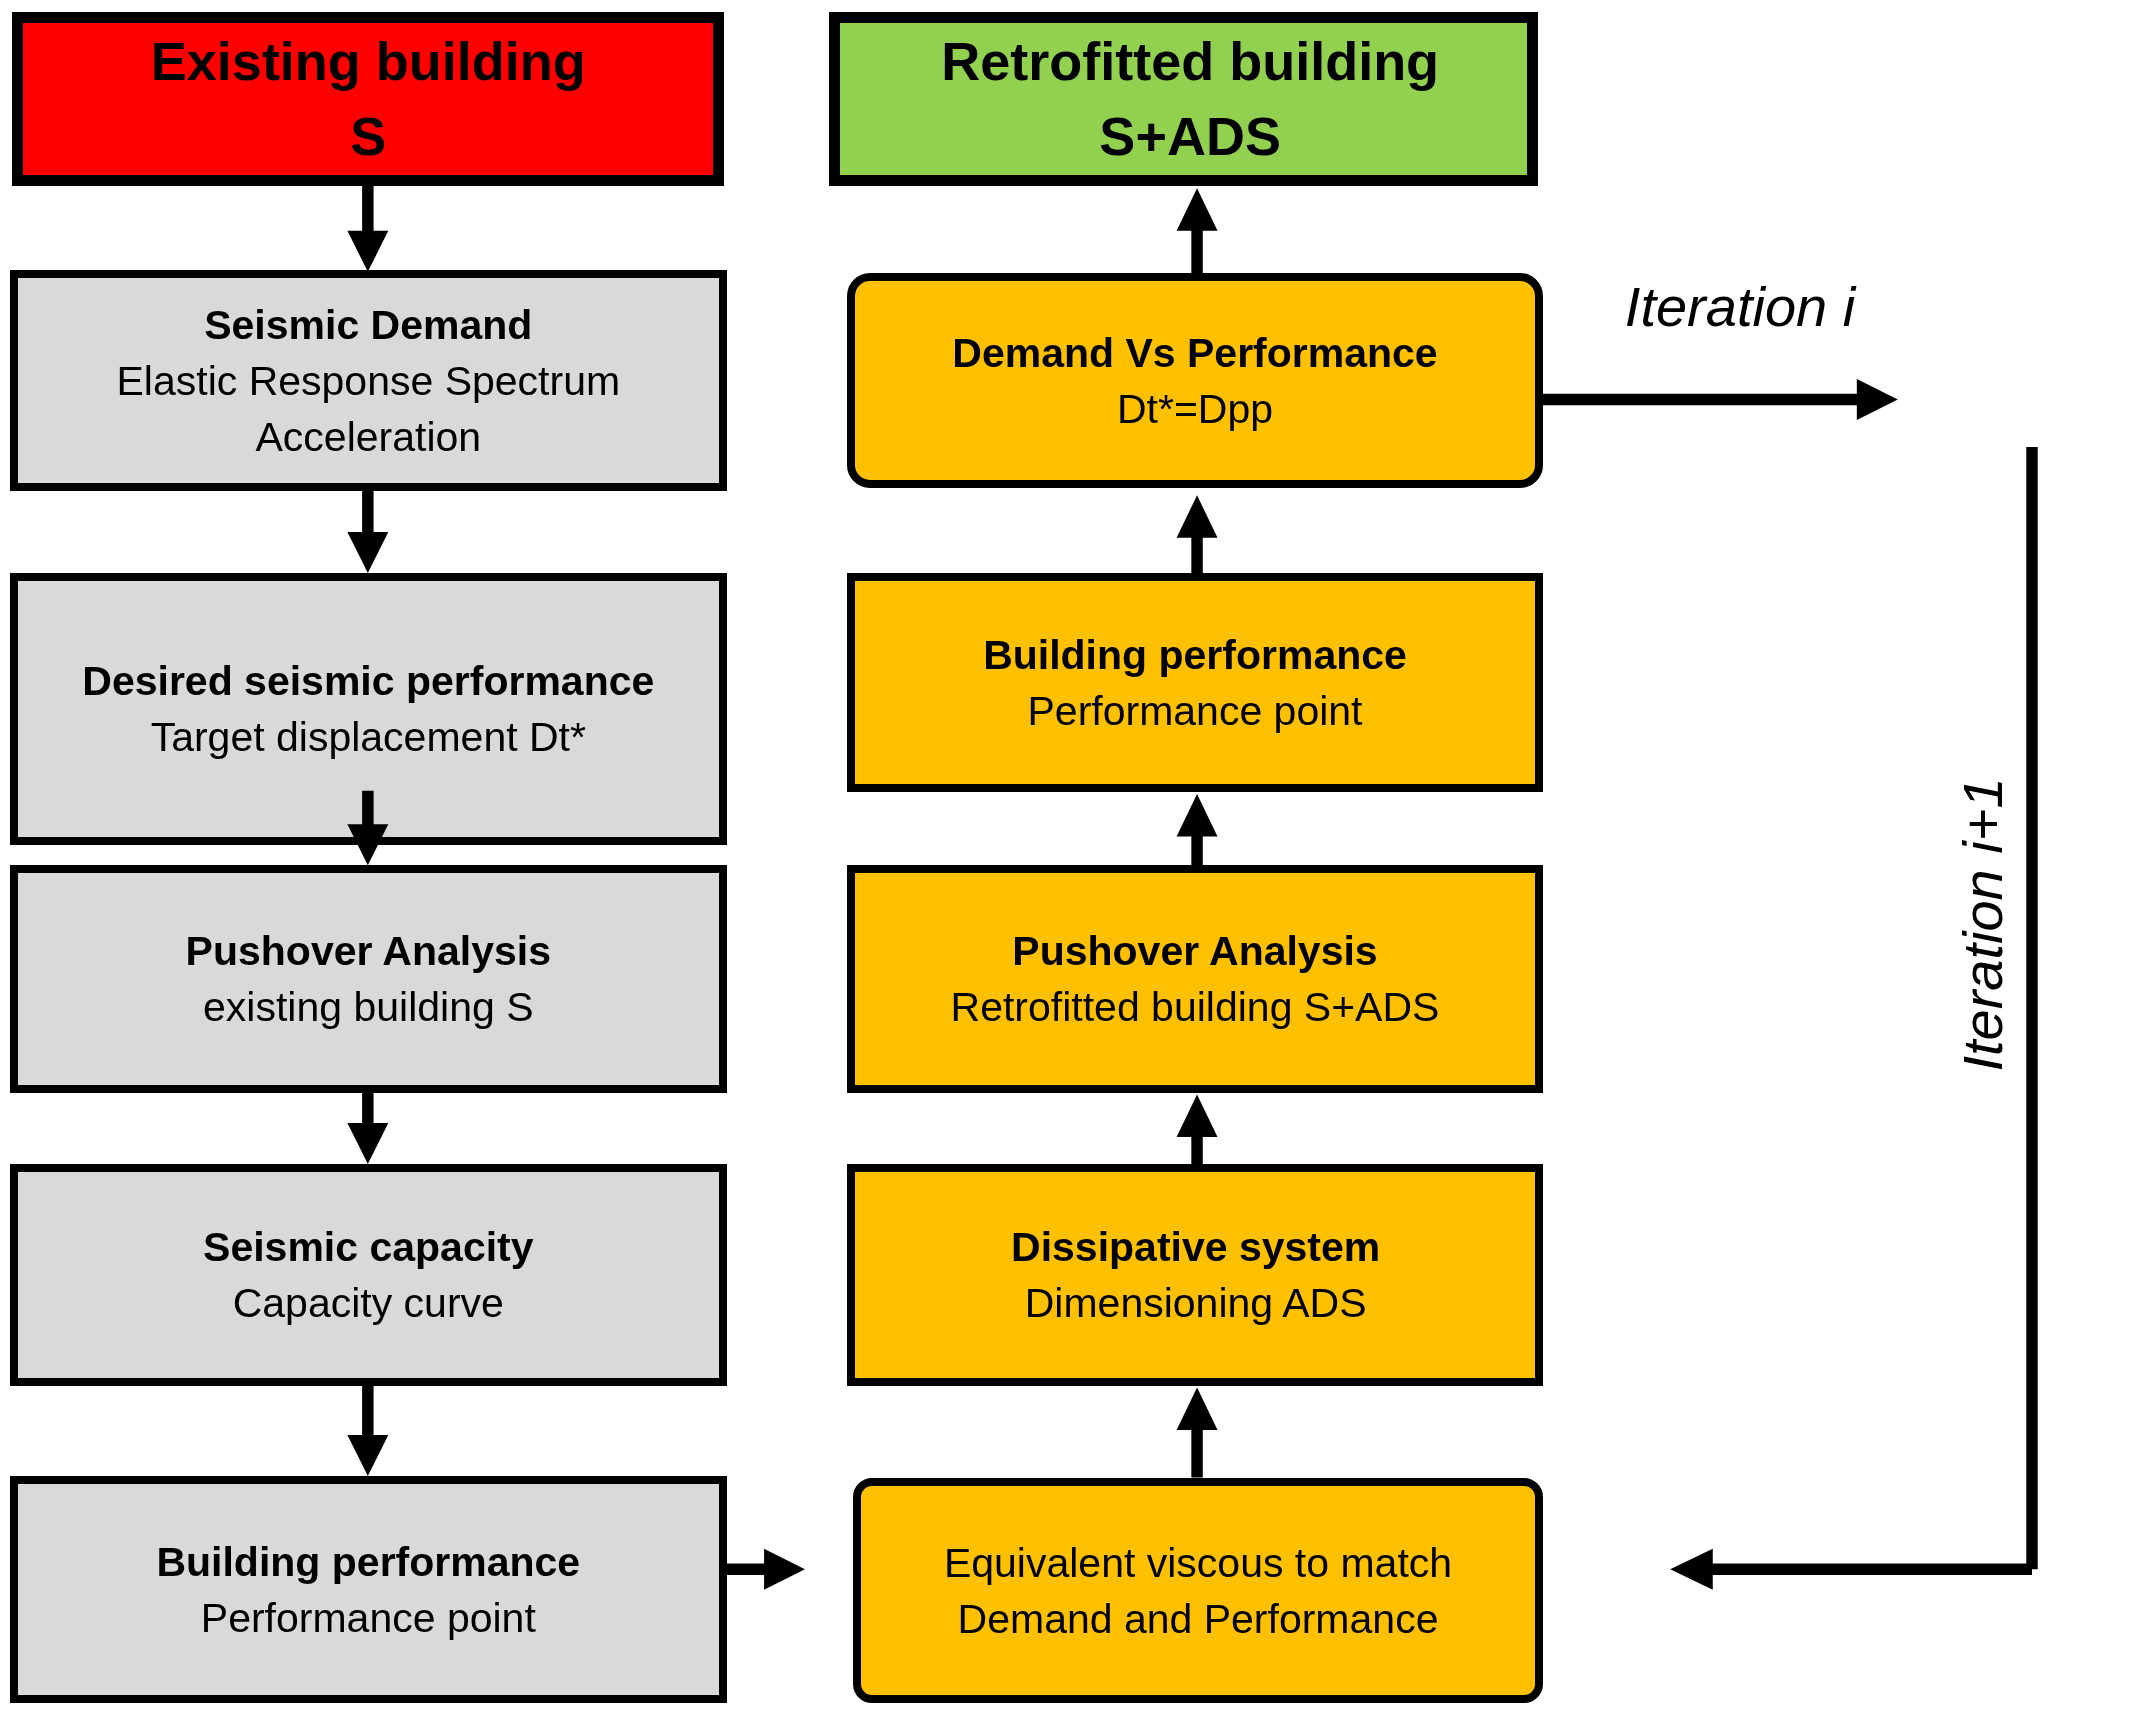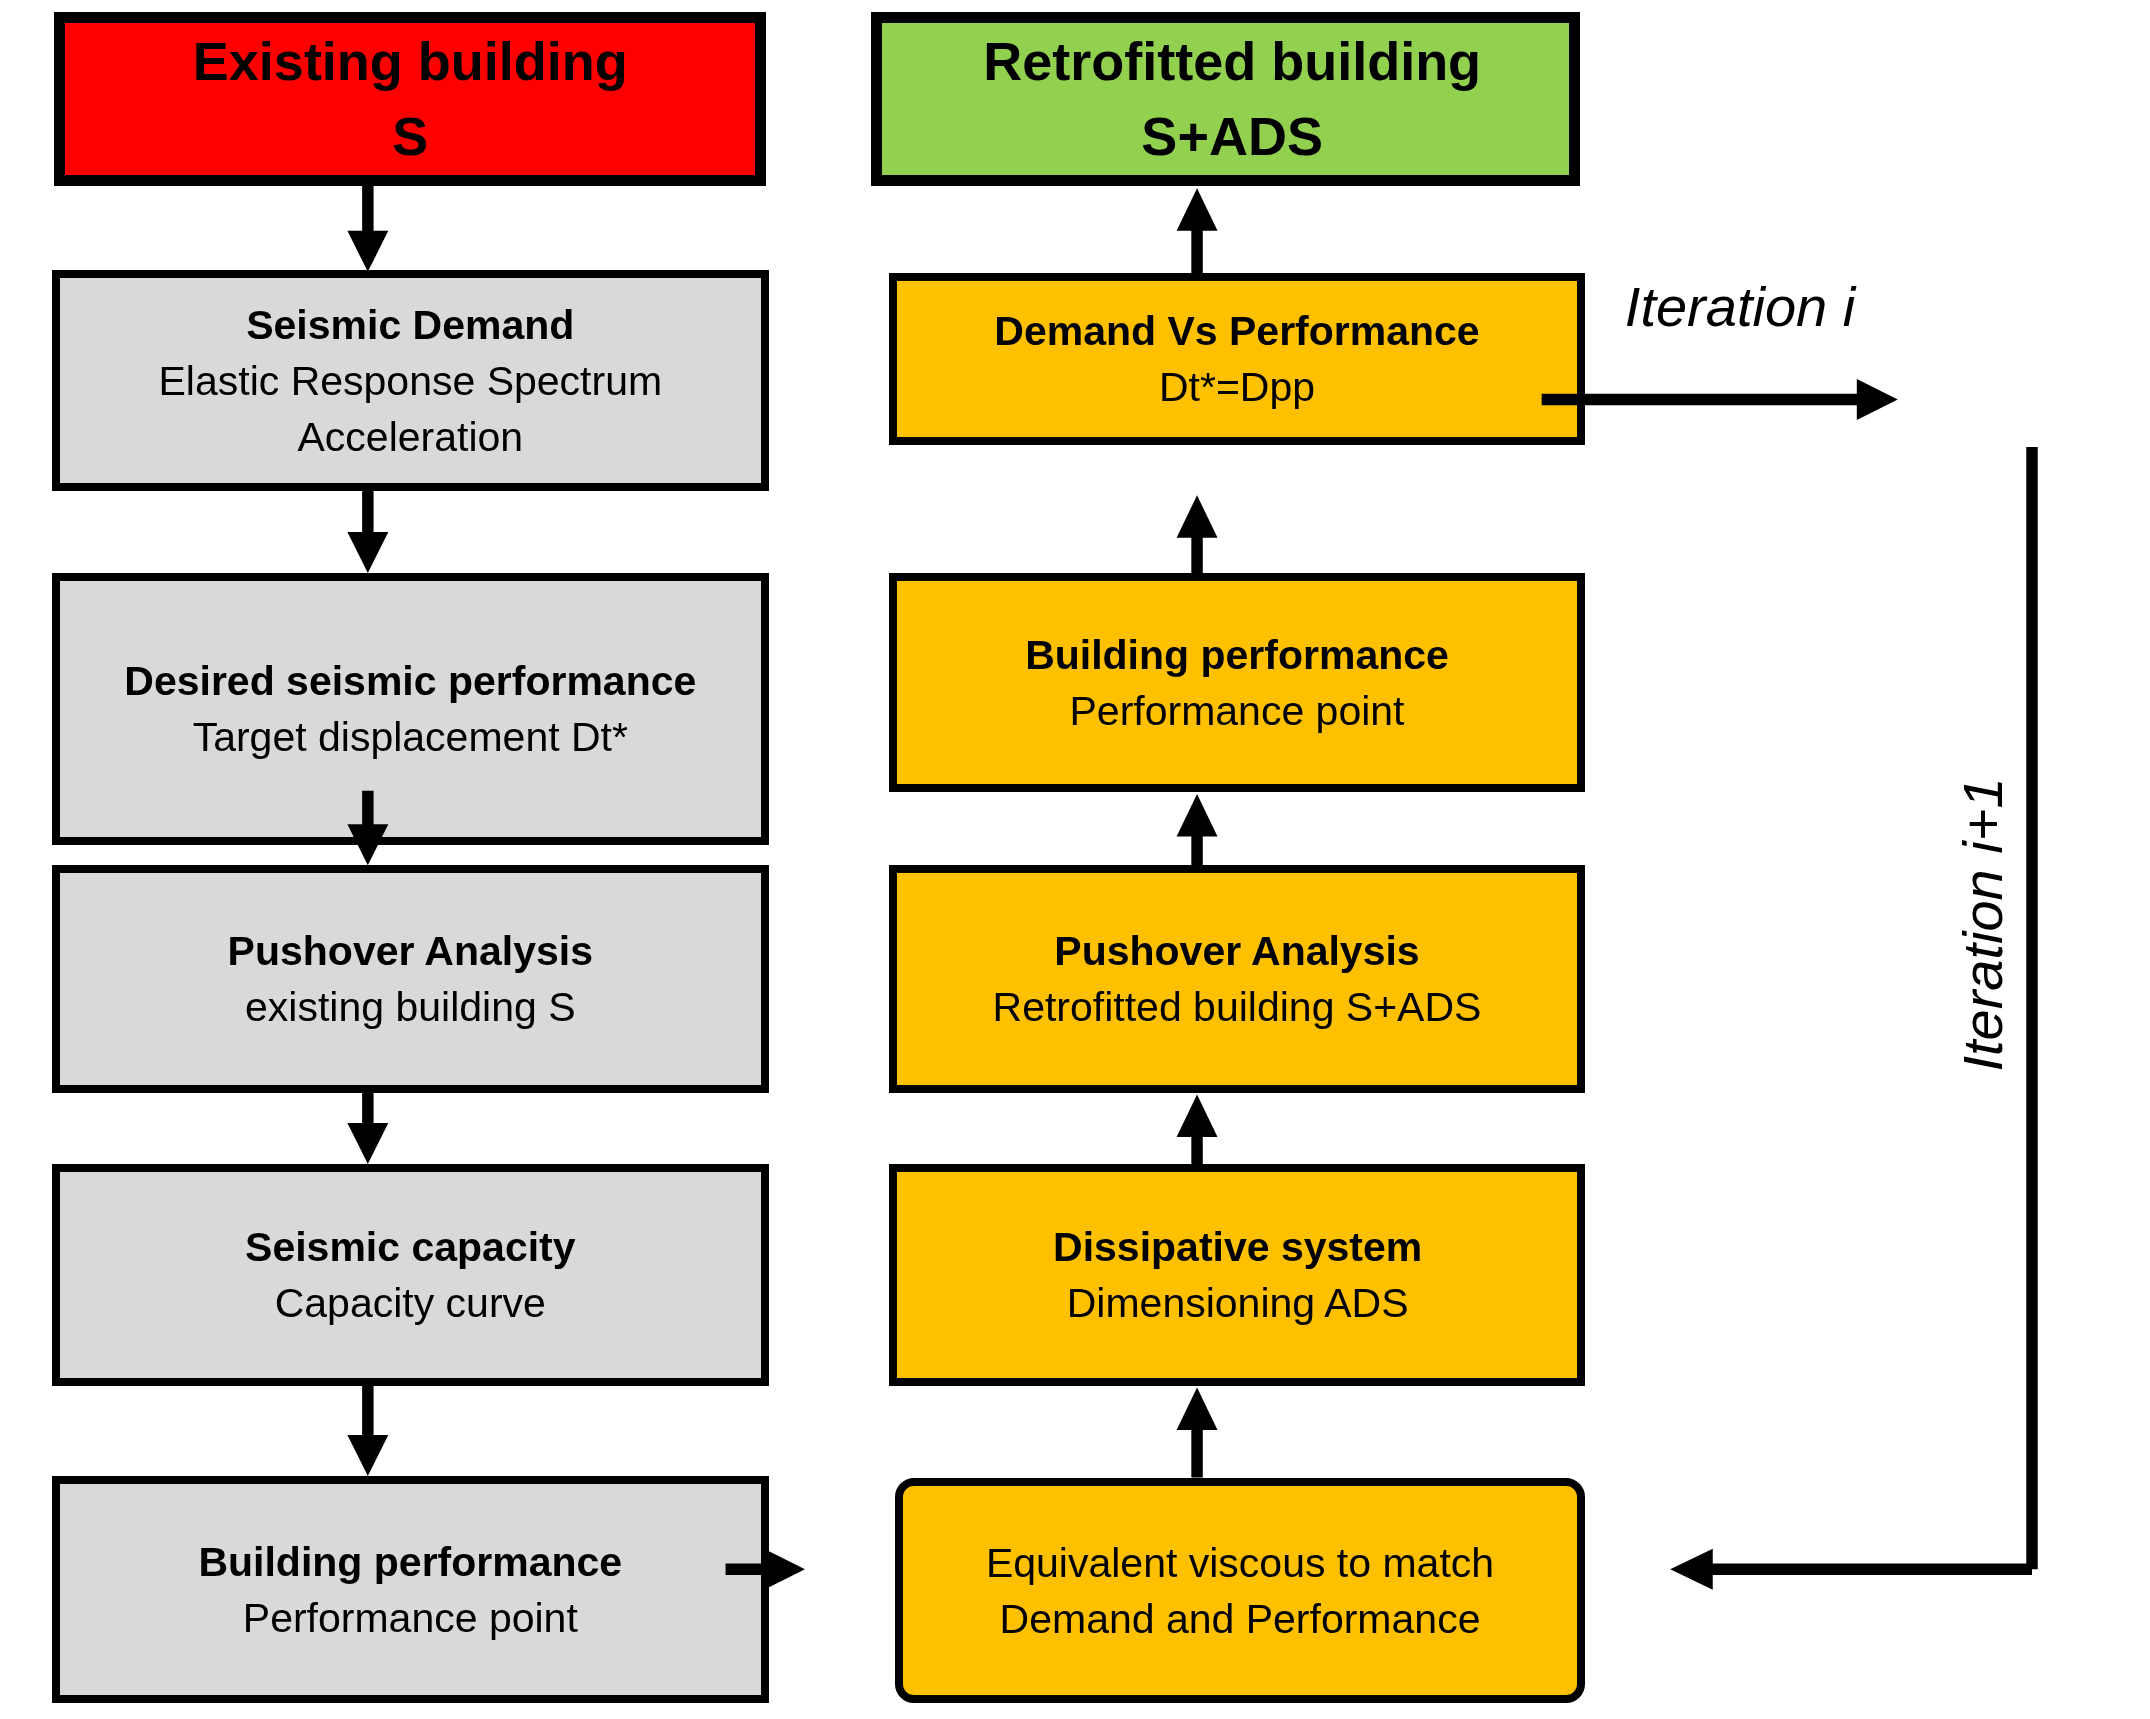--- a/index.html
+++ b/index.html
@@ -27,21 +27,20 @@
     position: absolute;
     border: 8.2px solid var(--c-line);
     display: flex;
     flex-direction: column;
     justify-content: center;
     align-items: center;
     text-align: center;
     font-size: 41px;
     line-height: 56px;
     padding: 0 14.7px;
-    margin-left: 42px;
   }
   .box-header {
     border-width: 11.5px;
     font-size: 54px;
     line-height: 75px;
     font-weight: bold;
   }
   .bg-red    { background: var(--c-red); }
   .bg-green  { background: var(--c-green); padding-left: 28px; }
   .bg-gray   { background: var(--c-gray); }
@@ -122,21 +121,21 @@
     <span class="box-title">Building performance</span>
     <span class="box-line">Performance point</span>
 
   </div>
 
   <div class="box box-header bg-green" style="left:829px; top:12.3px; width:709px; height:174px;">
     <span class="box-title">Retrofitted building</span>
     <span class="box-title">S+ADS</span>
   </div>
 
-  <div class="box bg-orange" style="left:847px; top:273px; width:696px; height:172px;">
+  <div class="box bg-orange" style="left:847px; top:273px; width:696px; height:215px;border-radius:23px;">
     <span class="box-title">Demand Vs Performance</span>
     <span class="box-line">Dt*=Dpp</span>
 
   </div>
 
   <div class="box bg-orange" style="left:847px; top:573px; width:696px; height:219px;">
     <span class="box-title">Building performance</span>
     <span class="box-line">Performance point</span>
 
   </div>

